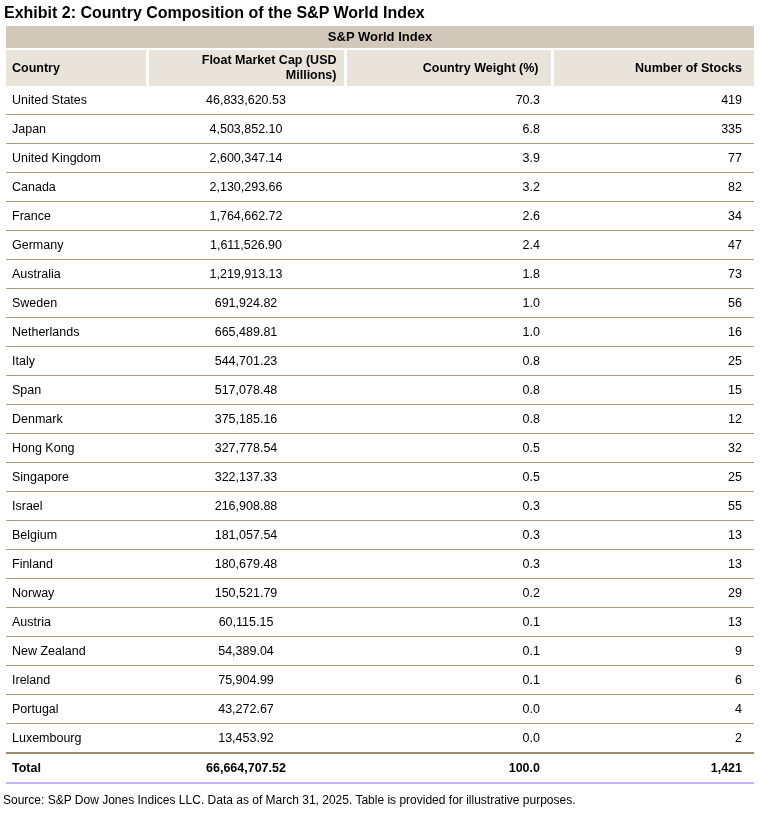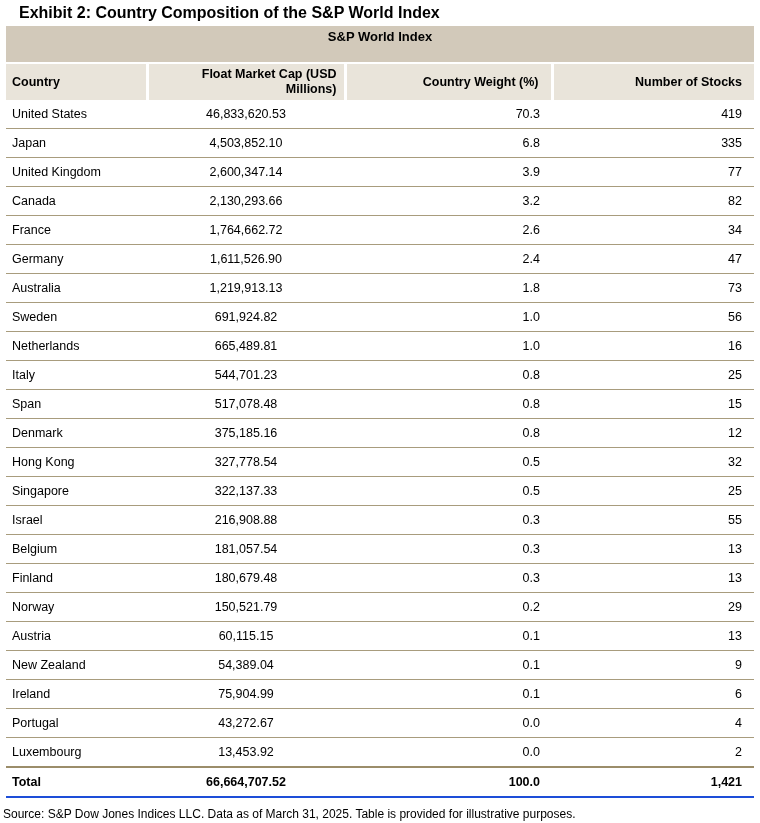--- a/index.html
+++ b/index.html
@@ -9,26 +9,26 @@
     height: 823px;
     background: #ffffff;
     font-family: "Liberation Sans", sans-serif;
     color: #000000;
     position: relative;
     overflow: hidden;
   }
   .title {
     font-size: 16px;
     font-weight: bold;
-    padding: 3px 0 4px 19px;
+    padding: 3px 0 4px 4px;
     line-height: 19px;
   }
   .table-wrap { margin: 0 6px; }
   .band {
-    height: 36px;
+    height: 22px;
     line-height: 22px;
     background: #d2c9ba;
     text-align: center;
     font-size: 13px;
     font-weight: bold;
     margin-bottom: 2px;
   }
   table {
     width: 748px;
     border-collapse: collapse;
@@ -57,21 +57,21 @@
     line-height: 14px;
     white-space: nowrap;
   }
   tbody tr td { border-top: 1px solid #a89c7d; }
   tbody tr:first-child td { border-top: none; }
   td.num { text-align: right; }
   td.capnum { padding-right: 6px; text-align: center; }
   tfoot td {
     font-weight: bold;
     border-top: 2px solid #9b8d6a;
-    border-bottom: 2px solid #1d4ed8;
+    border-bottom: 2px solid #c4b5fd;
   }
   .footer {
     font-size: 12px;
     padding: 9px 0 0 3px;
     line-height: 14px;
   }
 </style>
 </head>
 <body>
 

